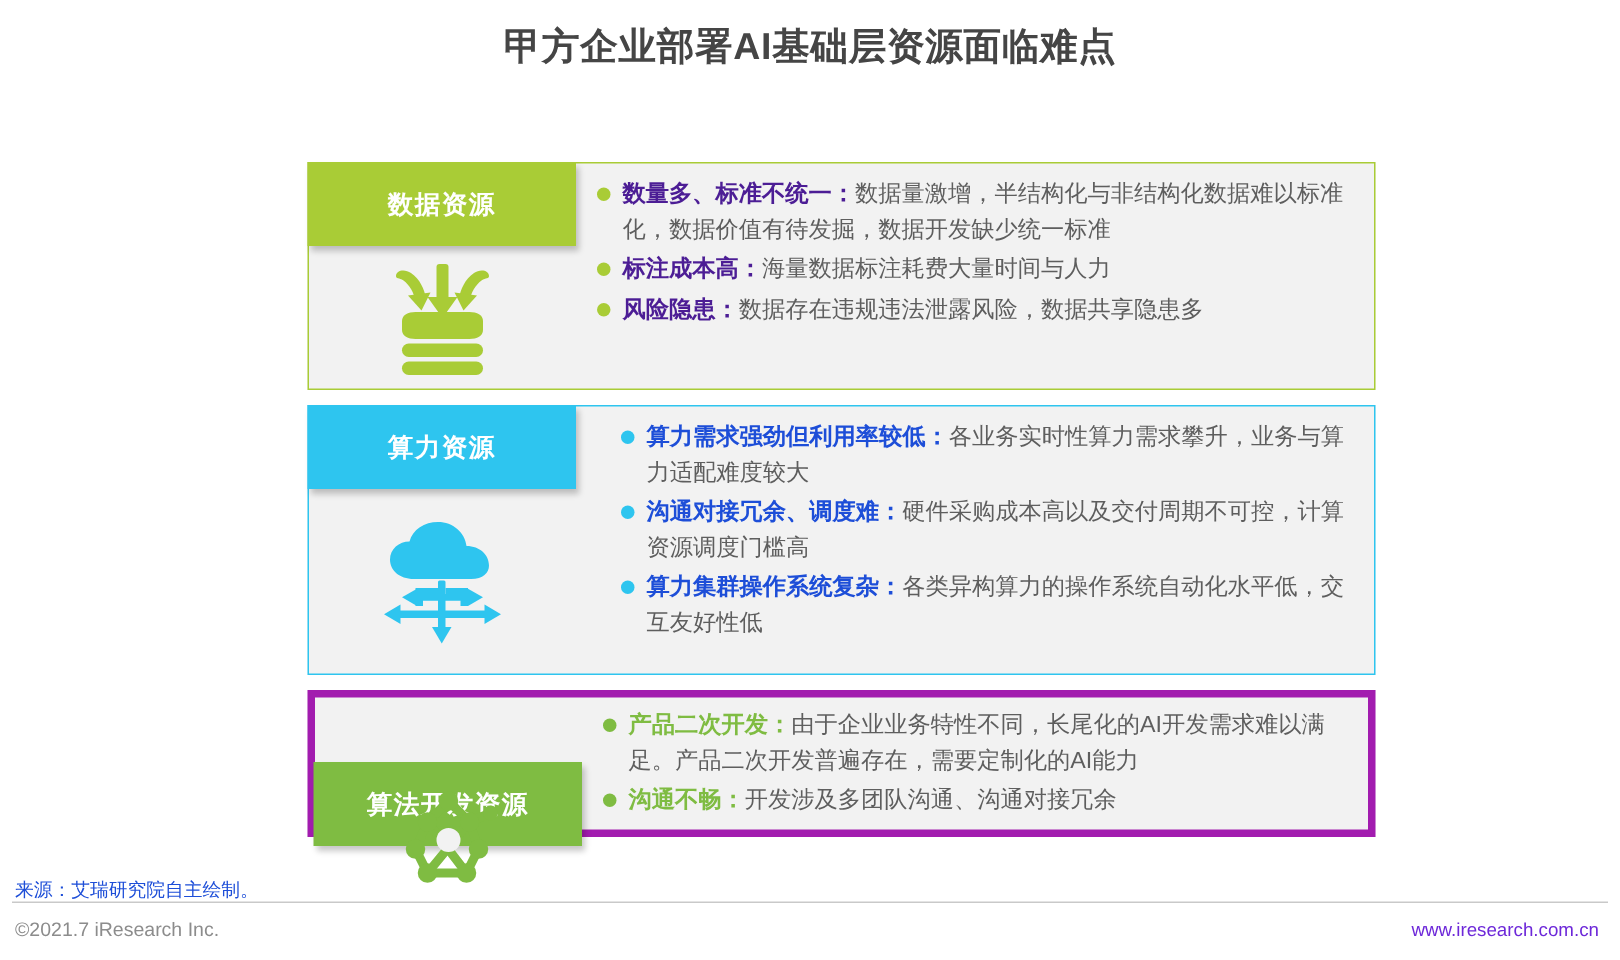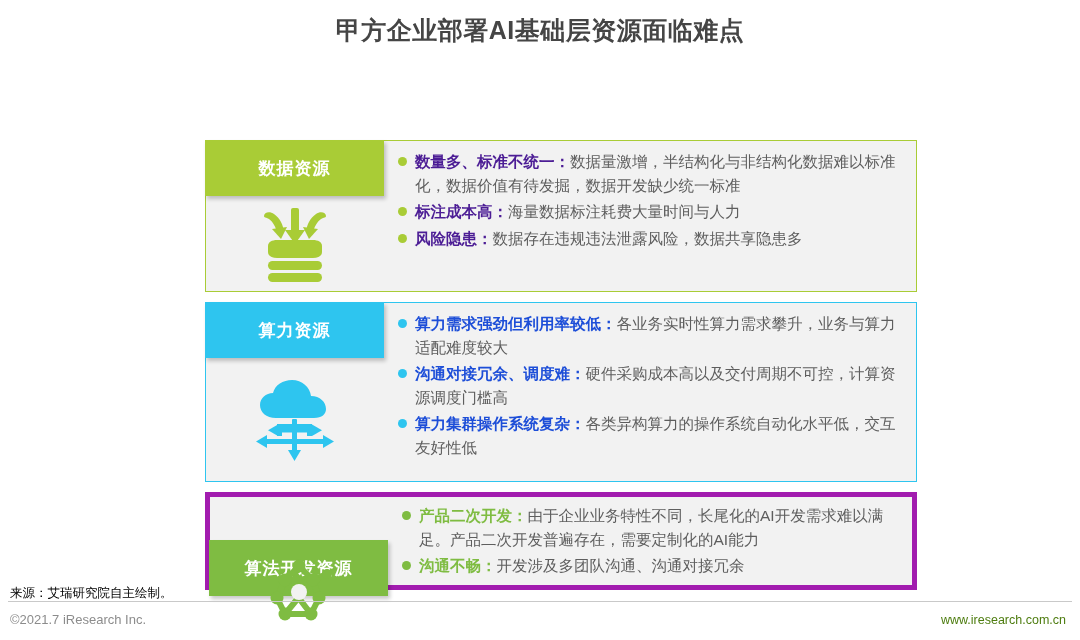--- a/index.html
+++ b/index.html
@@ -37,22 +37,22 @@
     width: 712px;
   }
 
   .section {
     position: relative;
     display: flex;
     background: #f2f2f2;
     box-sizing: border-box;
     margin-bottom: 10px;
   }
-  .section.data      { border: 1px solid #a9cc36; height: 152px; margin-top: 32px; }
-  .section.compute   { border: 1px solid #2ec5ef; height: 180px; }
+  .section.data      { border: 1px solid #a9cc36; height: 152px; }
+  .section.compute   { border: 1px solid #2ec5ef; height: 180px; gap: 16px; }
   .section.algorithm { border: 5px solid #a21caf; height: 98px; align-items: center; }
 
   
   .sec-left {
     position: relative;
     width: 178px;
     flex: 0 0 178px;
   }
   .sec-tab {
     position: absolute;
@@ -117,21 +117,21 @@
   .section.data .bhead      { color: #4c1d95; }
   .section.compute .bhead   { color: #1d4ed8; text-align: center; }
   .section.algorithm .bhead { color: #7fbc42; }
 
   
   .source-note {
     position: absolute;
     left: 10px;
     top: 585px;
     font-size: 12.5px;
-    color: #000000;
+    color: #1d4ed8;
     white-space: nowrap;
   }
   .rule-top {
     position: absolute;
     left: 8px;
     top: 601px;
     width: 1064px;
     height: 1px;
     background: #c9c9c9;
   }
@@ -141,21 +141,21 @@
     top: 612px;
     font-size: 13px;
     color: #8c8c8c;
     white-space: nowrap;
   }
   .footer-right {
     position: absolute;
     right: 14px;
     top: 613px;
     font-size: 12.5px;
-    color: #4d7c0f;
+    color: #6d28d9;
     white-space: nowrap;
   }
   .rule-bottom {
     position: absolute;
     left: 0;
     top: 635px;
     width: 1080px;
     height: 5px;
     background: #ffffff;
   }

